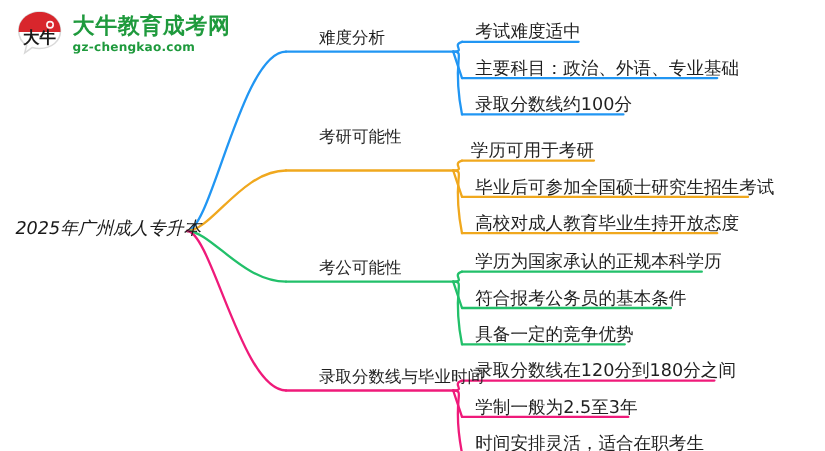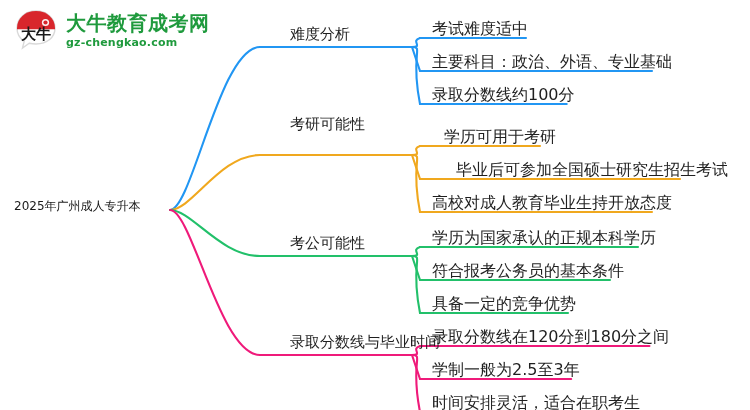--- a/index.html
+++ b/index.html
@@ -29,21 +29,21 @@
     white-space:nowrap;
   }
 
   
   .node{
     position:absolute;
     font-family:"DejaVu Sans","Liberation Sans",sans-serif;
     color:#2b2b2b;
     white-space:nowrap;
   }
-  .root-node{font-size:12px;color:#1a1a1a;}
+  .root-node{font-size:16px;color:#1a1a1a;font-style:italic;}
   .branch-node{font-size:15px;color:#1f1f1f;}
   .leaf-node{font-size:16px;color:#1f1f1f;}
 </style>
 </head>
 <body>
 
 <div id="stage">
 
   <svg id="wires" viewBox="0 0 750 410" xmlns="http://www.w3.org/2000/svg">
       <path d="M 170 210 C 192 210 220 47 260 47" fill="none" stroke="#2196f3" stroke-width="2.1" stroke-linecap="round"></path>
@@ -105,22 +105,22 @@
       <div class="logo-sub">gz-chengkao.com</div>
     </div>
   </div>
 
 <div class="node root-node" style="left: 14px; top: 198px;">2025年广州成人专升本</div>
     <div class="node branch-node" style="left: 290px; top: 25px;">难度分析</div>
     <div class="node leaf-node" style="left: 432px; top: 19px;">考试难度适中</div>
     <div class="node leaf-node" style="left: 432px; top: 52px;">主要科目：政治、外语、专业基础</div>
     <div class="node leaf-node" style="left: 432px; top: 85px;">录取分数线约100分</div>
     <div class="node branch-node" style="left: 290px; top: 115px;">考研可能性</div>
-    <div class="node leaf-node" style="left: 444px; top: 127px;">学历可用于考研</div>
-    <div class="node leaf-node" style="left: 432px; top: 160px; margin-left: 24px;">毕业后可参加全国硕士研究生招生考试</div>
+    <div class="node leaf-node" style="left: 428px; top: 127px;">学历可用于考研</div>
+    <div class="node leaf-node" style="left: 432px; top: 160px;">毕业后可参加全国硕士研究生招生考试</div>
     <div class="node leaf-node" style="left: 432px; top: 193px;">高校对成人教育毕业生持开放态度</div>
     <div class="node branch-node" style="left: 290px; top: 234px;">考公可能性</div>
     <div class="node leaf-node" style="left: 432px; top: 228px;">学历为国家承认的正规本科学历</div>
     <div class="node leaf-node" style="left: 432px; top: 261px;">符合报考公务员的基本条件</div>
     <div class="node leaf-node" style="left: 432px; top: 294px;">具备一定的竞争优势</div>
     <div class="node branch-node" style="left: 290px; top: 333px;">录取分数线与毕业时间</div>
     <div class="node leaf-node" style="left: 432px; top: 327px;">录取分数线在120分到180分之间</div>
     <div class="node leaf-node" style="left: 432px; top: 360px;">学制一般为2.5至3年</div>
     <div class="node leaf-node" style="left: 432px; top: 393px;">时间安排灵活，适合在职考生</div>
   </div>

